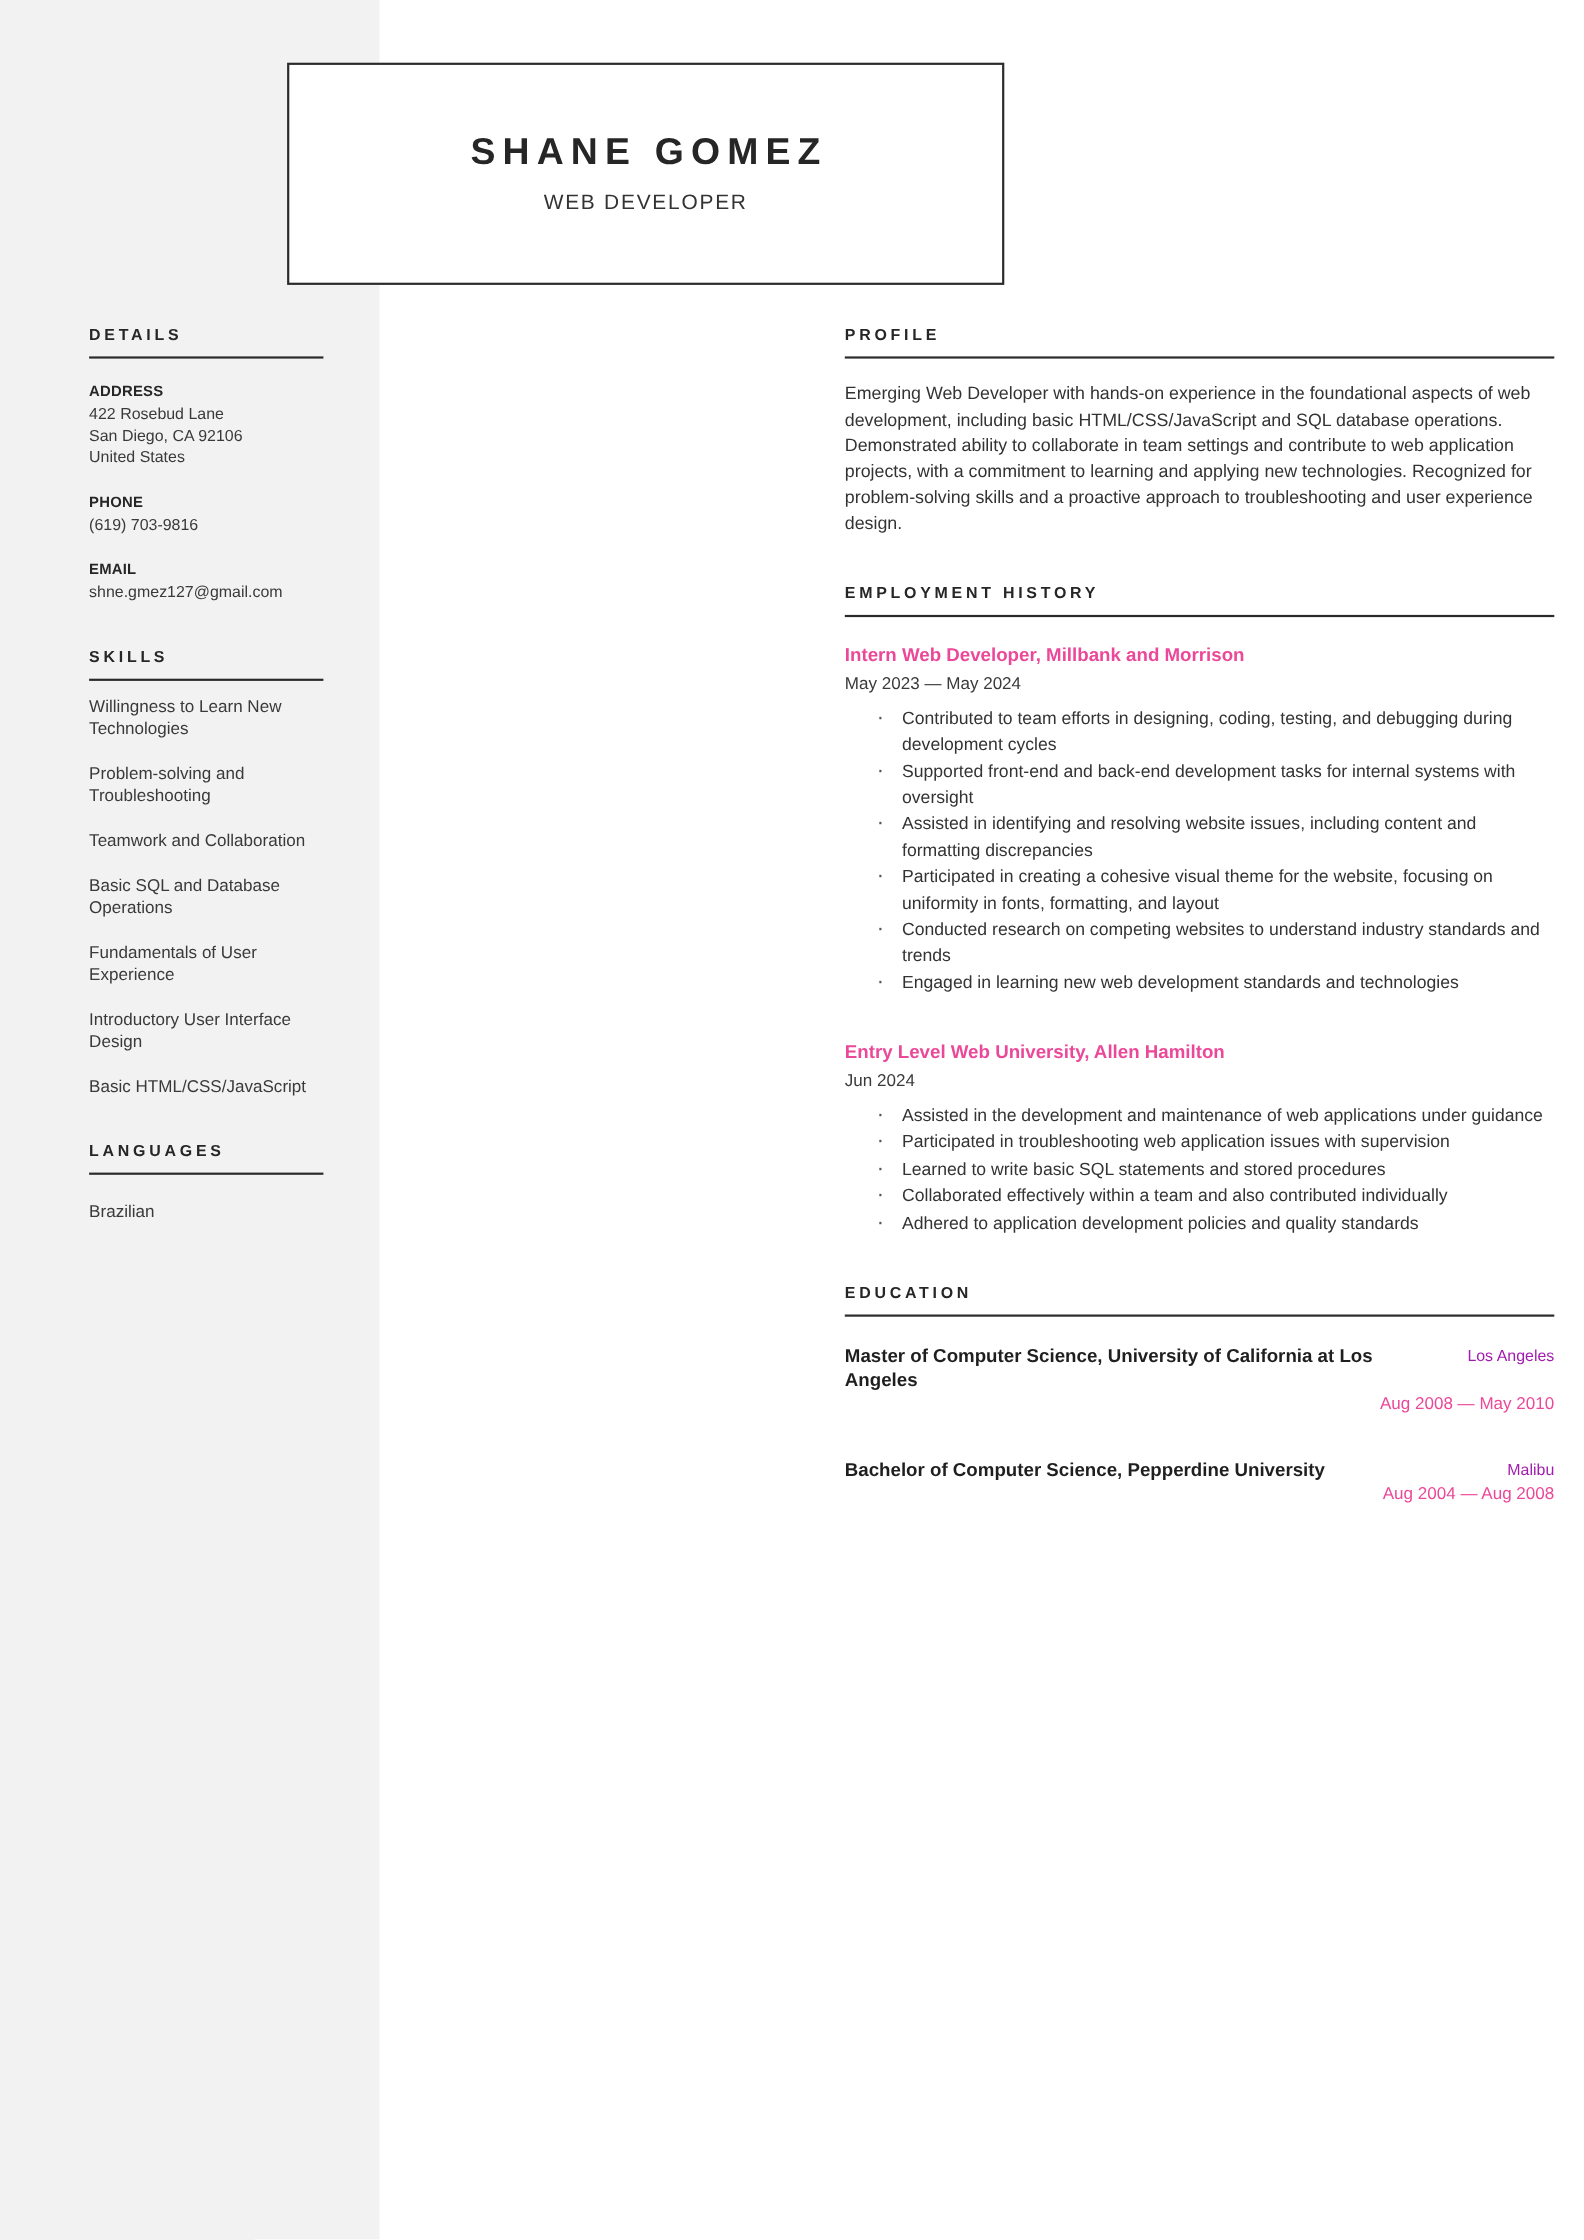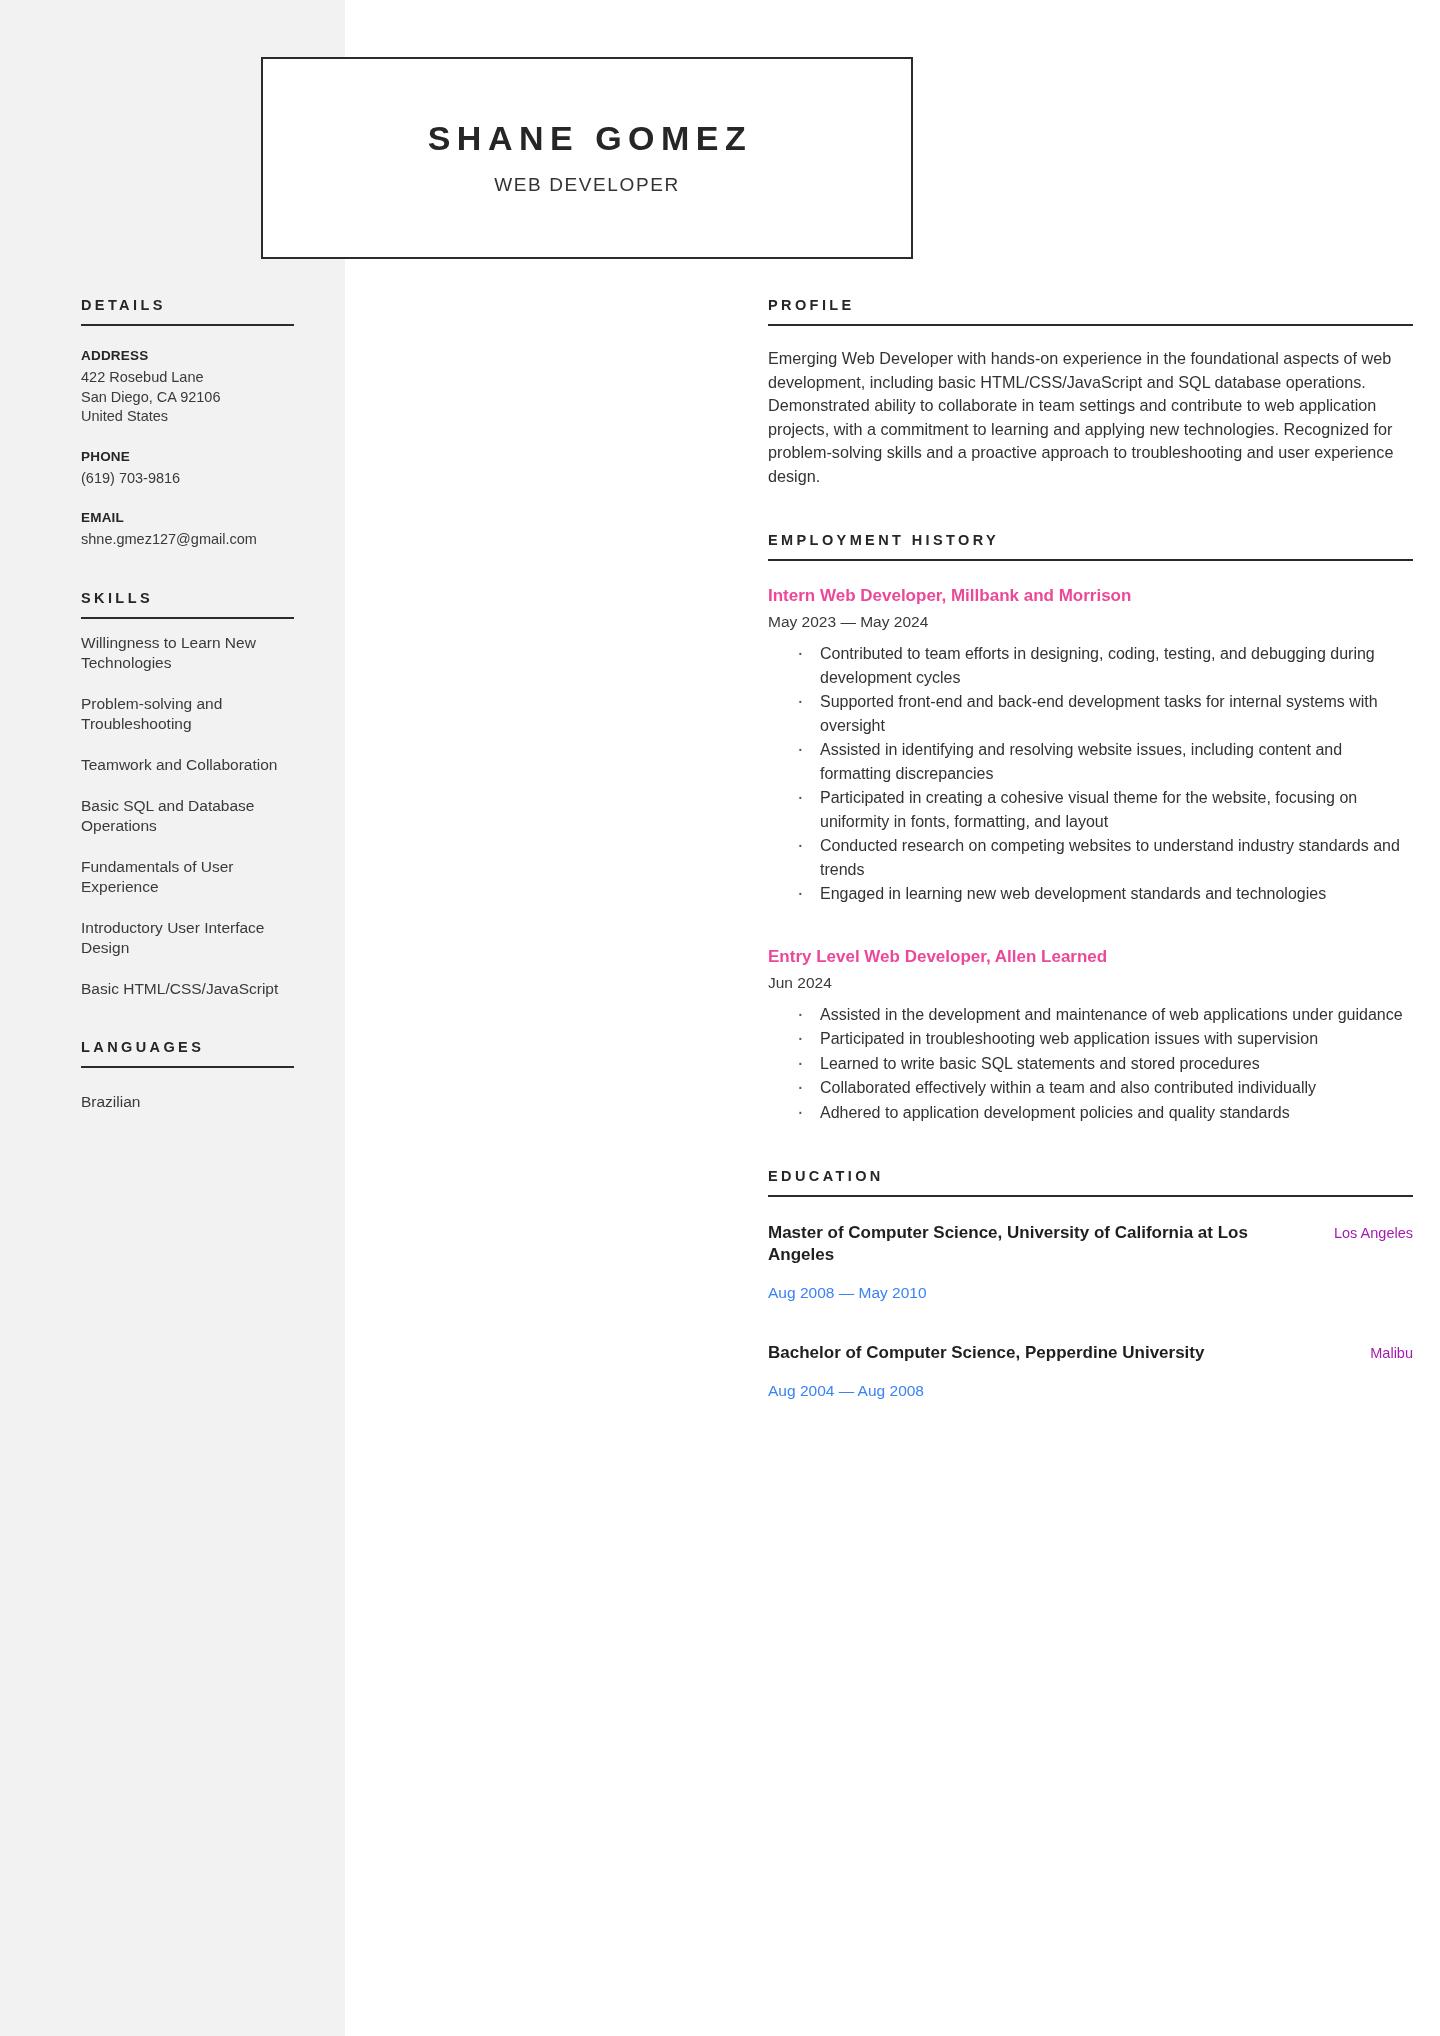--- a/index.html
+++ b/index.html
@@ -192,23 +192,24 @@
     max-width: 490px;
   }
   .edu-location {
     font-size: 14.5px;
     color: #a21caf;
     white-space: nowrap;
     padding-top: 3px;
     text-align: right;
   }
   .edu-dates {
-    margin-top: 18px;
+    margin-top: 2px;
     font-size: 15.5px;
-    color: #3b82f6;
+    color: #ec4899;
+    text-align: right;
   }
 </style>
 </head>
 <body>
 
 <div class="page">
 
   <div class="sidebar-bg"></div>
 
   <div class="header-box">
@@ -286,21 +287,21 @@
               <li>Contributed to team efforts in designing, coding, testing, and debugging during development cycles</li>
               <li>Supported front-end and back-end development tasks for internal systems with oversight</li>
               <li>Assisted in identifying and resolving website issues, including content and formatting discrepancies</li>
               <li>Participated in creating a cohesive visual theme for the website, focusing on uniformity in fonts, formatting, and layout</li>
               <li>Conducted research on competing websites to understand industry standards and trends</li>
               <li>Engaged in learning new web development standards and technologies</li>
             </ul>
           </div>
 
           <div class="job">
-            <div class="job-heading">Entry Level Web Developer, Allen Learned</div>
+            <div class="job-heading">Entry Level Web University, Allen Hamilton</div>
             <div class="job-dates">Jun 2024</div>
             <ul class="bullets">
               <li>Assisted in the development and maintenance of web applications under guidance</li>
               <li>Participated in troubleshooting web application issues with supervision</li>
               <li>Learned to write basic SQL statements and stored procedures</li>
               <li>Collaborated effectively within a team and also contributed individually</li>
               <li>Adhered to application development policies and quality standards</li>
             </ul>
           </div>
         </section>

